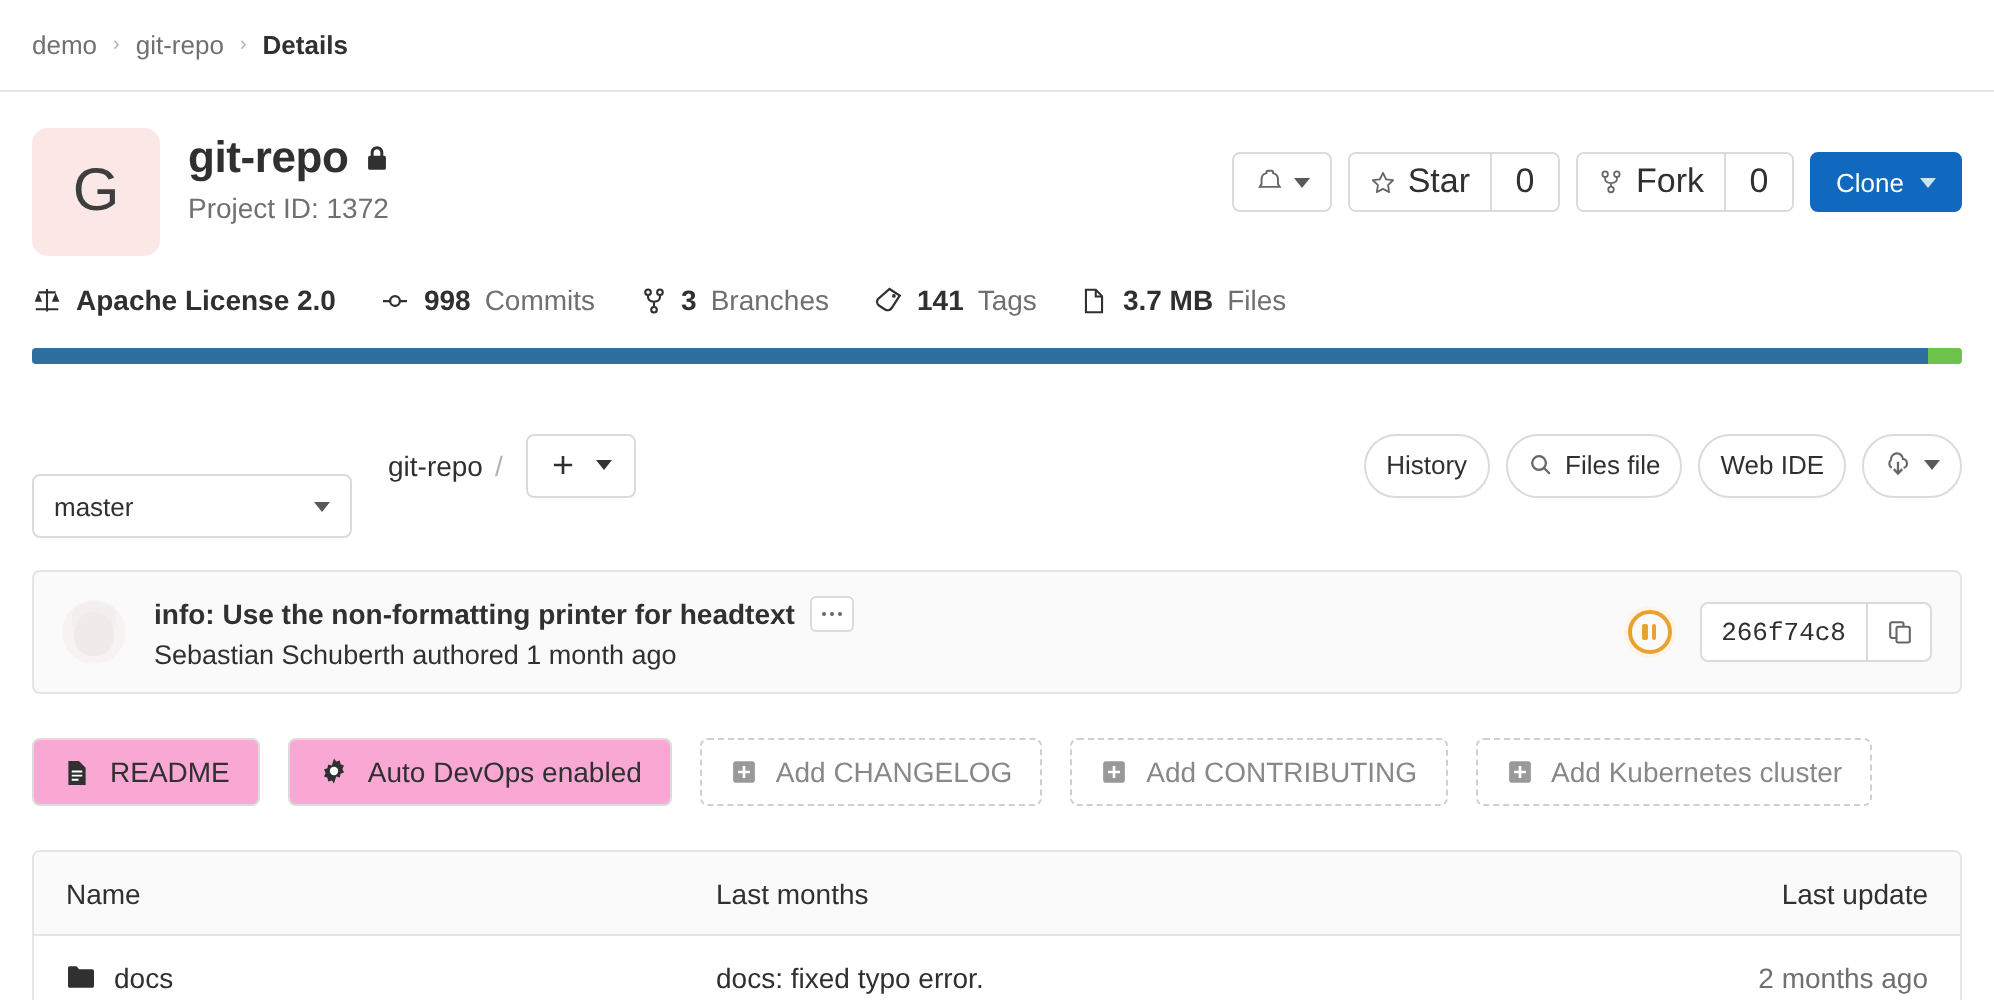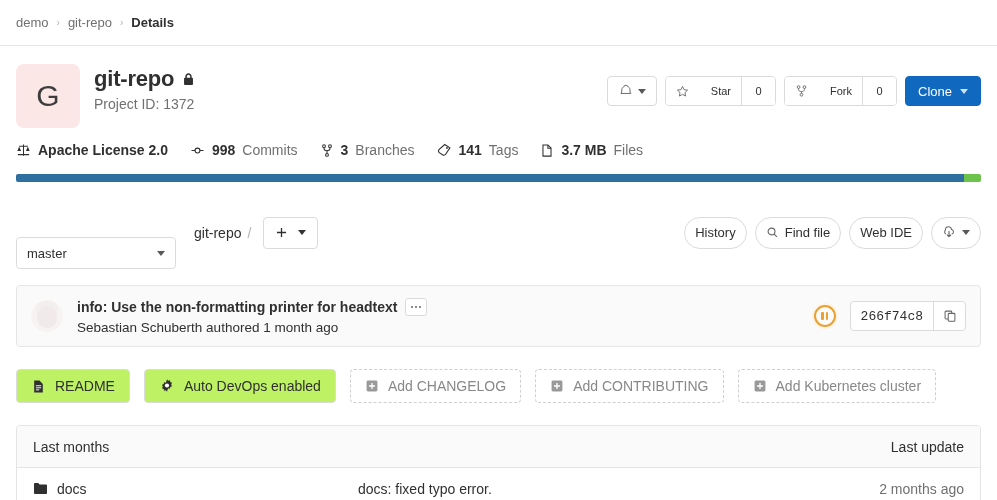--- a/index.html
+++ b/index.html
@@ -97,22 +97,22 @@
     border: 1px solid #dbdbdb;
     border-radius: 4px;
     overflow: hidden;
     height: 30px;
     background: #fff;
   }
   .btn-group > .seg {
     display: inline-flex;
     align-items: center;
     padding: 0 10px;
-    font-size: 11px;
-    gap: 22px;
+    font-size: 17px;
+    gap: 6px;
     cursor: pointer;
     background: #fff;
     color: #303030;
   }
   .btn-group > .seg + .seg { border-left: 1px solid #dbdbdb; }
   .seg.count { color: #303030; min-width: 34px; justify-content: center; }
   .btn-primary {
     background: #1068bf;
     border-color: #1068bf;
     color: #fff;
@@ -328,21 +328,21 @@
   .quick-actions {
     display: flex;
     align-items: center;
     padding: 22px 16px 0 16px;
     gap: 14px;
   }
   .qa-btn {
     height: 34px;
     border: 1px solid #dbdbdb;
     border-radius: 4px;
-    background: #bef264;
+    background: #f9a8d4;
     color: #303030;
     font-size: 14px;
     display: inline-flex;
     align-items: center;
     gap: 9px;
     padding: 0 14px;
     cursor: pointer;
     white-space: nowrap;
   }
   .qa-btn.dashed {
@@ -546,21 +546,21 @@
       <button class="btn">
         <span>History</span>
       </button>
       <button class="btn">
         <span>
           <svg width="13" height="13" viewBox="0 0 16 16">
             <circle cx="6.8" cy="6.8" r="4.2" fill="none" stroke="#666" stroke-width="1.4"></circle>
             <path d="M10 10l3.4 3.4" stroke="#666" stroke-width="1.4"></path>
           </svg>
         </span>
-        <span>Find file</span>
+        <span>Files file</span>
       </button>
       <button class="btn">
         <span>Web IDE</span>
       </button>
       <button class="btn">
         <span>
           <svg width="14" height="14" viewBox="0 0 16 16">
             <path d="M4 4.4a3.4 3.4 0 016.8-.4 2.6 2.6 0 01.4 5.1" fill="none" stroke="#666" stroke-width="1.2"></path>
             <path d="M4.2 4.4a2.8 2.8 0 00.2 4.7" fill="none" stroke="#666" stroke-width="1.2"></path>
             <path d="M8 5.6v6.4M5.6 9.8L8 12.3l2.4-2.5" fill="none" stroke="#666" stroke-width="1.3"></path>
@@ -657,20 +657,21 @@
           <rect x="1.8" y="1.8" width="12.4" height="12.4" rx="1.6" fill="#999"></rect>
           <path d="M8 4.6v6.8M4.6 8h6.8" stroke="#fff" stroke-width="1.5"></path>
         </svg>
       </span>
       <span>Add Kubernetes cluster</span>
     </button>
   </div>
 
   <div class="files">
     <div class="files-head">
+      <div class="col-name">Name</div>
       <div class="col-commit">Last months</div>
       <div class="col-update">Last update</div>
     </div>
 
     <div class="file-row">
       <div class="col-name file-name">
         <span>
           <svg width="15" height="13" viewBox="0 0 16 14">
             <path d="M1 2.2a1 1 0 011-1h3.6l1.4 1.6h7a1 1 0 011 1v8a1 1 0 01-1 1H2a1 1 0 01-1-1z" fill="#303030"></path>
           </svg>

